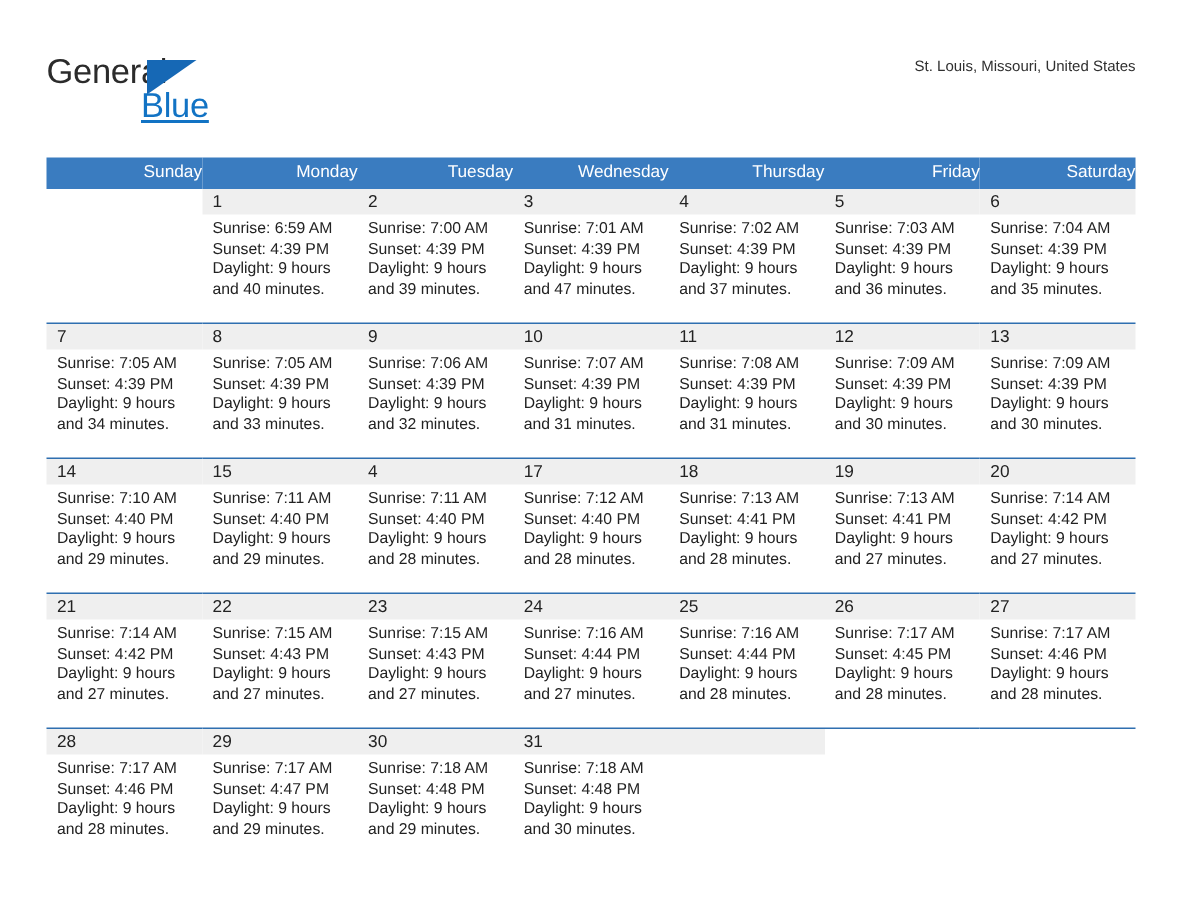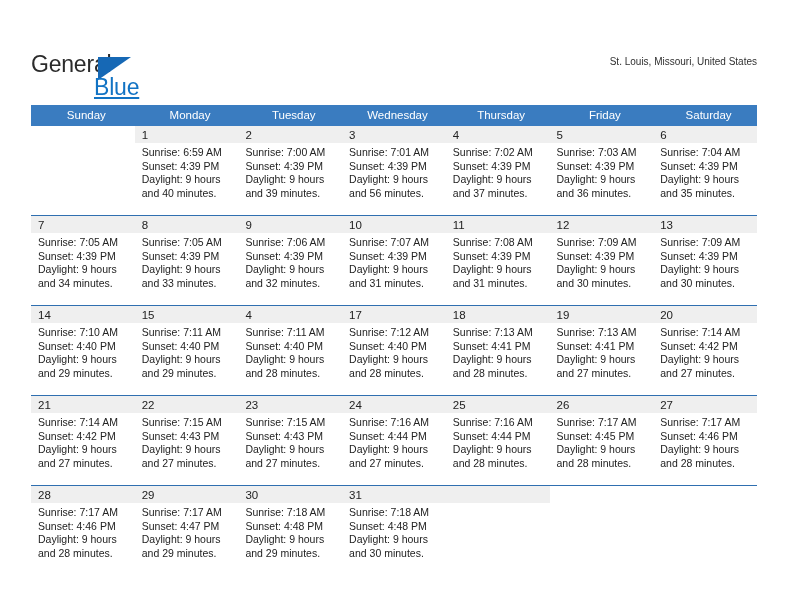--- a/index.html
+++ b/index.html
@@ -22,21 +22,20 @@
     box-sizing: border-box;
   }
 
   
   .header {
     position: absolute;
     left: 31px;
     top: 28px;
     width: 726px;
     height: 68px;
-    margin-top: 17px;
   }
 
   .logo {
     position: absolute;
     left: 0px;
     top: 6px;
     width: 230px;
     height: 56px;
   }
   .logo-row1 {
@@ -98,21 +97,21 @@
     width: 726px;
     border-collapse: collapse;
     table-layout: fixed;
   }
 
   .calendar th {
     background: #3a7cc0;
     color: #ffffff;
     font-size: 11.5px;
     font-weight: normal;
-    text-align: center;
+    text-align: right;
     padding: 4px 0 5px 7px;
     height: 11px;
     border: none;
   }
 
   .calendar td {
     vertical-align: top;
     padding: 0;
     border: none;
     width: 103.7px;
@@ -215,21 +214,21 @@
               </div>
             </div>
           </td>
           <td>
             <div class="daycell">
               <div class="daynum-band">3</div>
               <div class="details">
                 <div>Sunrise: 7:01 AM</div>
                 <div>Sunset: 4:39 PM</div>
                 <div>Daylight: 9 hours</div>
-                <div>and 56 minutes.</div>
+                <div>and 47 minutes.</div>
               </div>
             </div>
           </td>
           <td>
             <div class="daycell">
               <div class="daynum-band">4</div>
               <div class="details">
                 <div>Sunrise: 7:02 AM</div>
                 <div>Sunset: 4:39 PM</div>
                 <div>Daylight: 9 hours</div>

